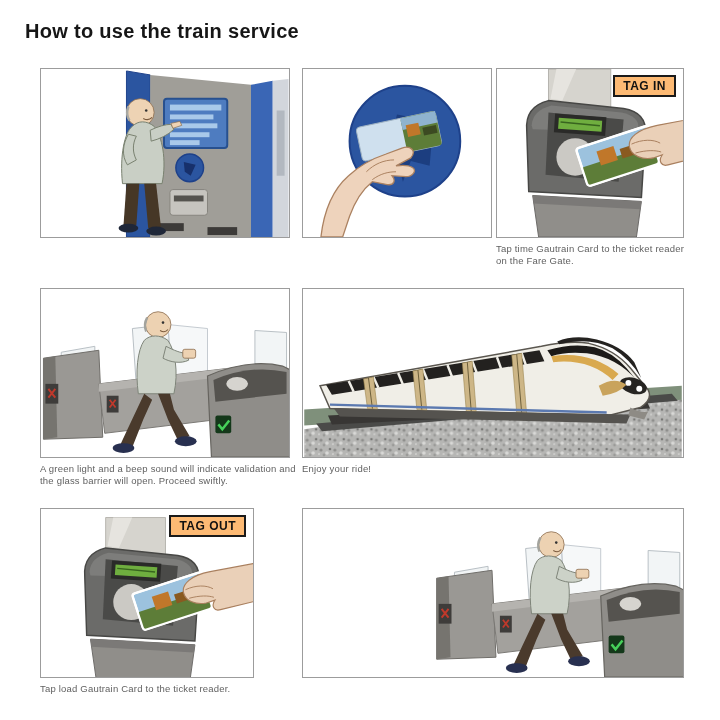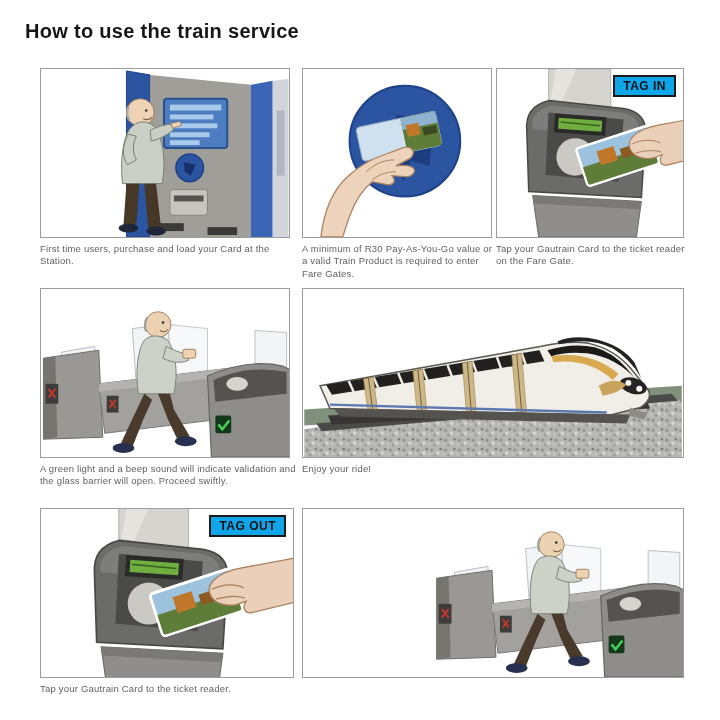--- a/index.html
+++ b/index.html
@@ -3,34 +3,34 @@
 <meta charset="utf-8">
 <style>
   html,body{margin:0;padding:0;background:#ffffff;}
   #canvas{position:relative;width:720px;height:720px;background:#fff;overflow:hidden;
           font-family:"Liberation Sans", sans-serif;}
   .page-title{position:absolute;left:25px;top:20px;font-size:20px;font-weight:700;
               color:#161616;letter-spacing:0.3px;}
   .panel{position:absolute;background:#fff;border:1.5px solid #9c9c9c;box-sizing:border-box;overflow:hidden;}
   .panel svg{display:block;width:100%;height:100%;}
   .caption{position:absolute;font-size:9.5px;line-height:1.3;color:#616161;letter-spacing:0.2px;}
-  .tag-badge{position:absolute;top:6px;right:7px;background:#0ea5e9;border:2px solid #1a1a1a;
+  .tag-badge{position:absolute;top:6px;right:7px;background:#fdba74;border:2px solid #1a1a1a;
              padding:2px 8px;font-size:12px;font-weight:700;color:#111;letter-spacing:0.5px;}
   
   #p1{left:40px;top:68px;width:250px;height:170px;}
   #p2{left:302px;top:68px;width:190px;height:170px;}
   #p3{left:496px;top:68px;width:188px;height:170px;}
   #c1{left:40px;top:243px;width:256px;}
   #c2{left:302px;top:243px;width:196px;}
   #c3{left:496px;top:243px;width:190px;}
   #p4{left:40px;top:288px;width:250px;height:170px;}
   #p5{left:302px;top:288px;width:382px;height:170px;}
   #c4{left:40px;top:463px;width:262px;}
   #c5{left:302px;top:463px;width:220px;}
-  #p6{left:40px;top:508px;width:254px;height:170px;}
+  #p6{left:40px;top:508px;width:214px;height:170px;}
   #p7{left:302px;top:508px;width:382px;height:170px;}
   #c6{left:40px;top:683px;width:260px;}
   #c7{left:302px;top:683px;width:392px;}
 </style>
 </head>
 <body>
 
 <div id="canvas">
 
   <svg width="0" height="0" style="position:absolute" aria-hidden="true">
@@ -163,23 +163,21 @@
     </svg>
   </figure>
 
   <figure class="panel" id="p3" style="margin:0">
     <svg viewBox="0 0 188 170">
       <use href="#sym-reader"></use>
     </svg>
     <div class="tag-badge">TAG IN</div>
   </figure>
 
-  <div class="caption" id="c1">First time users, purchase and load your Card at the Station.</div>
-  <div class="caption" id="c2">A minimum of R30 Pay-As-You-Go value or a valid Train Product is required to enter Fare Gates.</div>
-  <div class="caption" id="c3">Tap your Gautrain Card to the ticket reader on the Fare Gate.</div>
+  <div class="caption" id="c3">Tap time Gautrain Card to the ticket reader on the Fare Gate.</div>
 
   <figure class="panel" id="p4" style="margin:0">
     <svg viewBox="0 0 250 170">
       <use href="#sym-gates"></use>
     </svg>
   </figure>
 
   <figure class="panel" id="p5" style="margin:0">
     <svg viewBox="0 0 382 170">
       <polygon points="0,122 382,98 382,114 0,138" fill="#7f907b"></polygon>
@@ -232,15 +230,15 @@
     </svg>
     <div class="tag-badge">TAG OUT</div>
   </figure>
 
   <figure class="panel" id="p7" style="margin:0">
     <svg viewBox="0 0 382 170">
       <use href="#sym-gates" x="132"></use>
     </svg>
   </figure>
 
-  <div class="caption" id="c6">Tap your Gautrain Card to the ticket reader.</div>
+  <div class="caption" id="c6">Tap load Gautrain Card to the ticket reader.</div>
 
 </div>
 
 </body></html>

